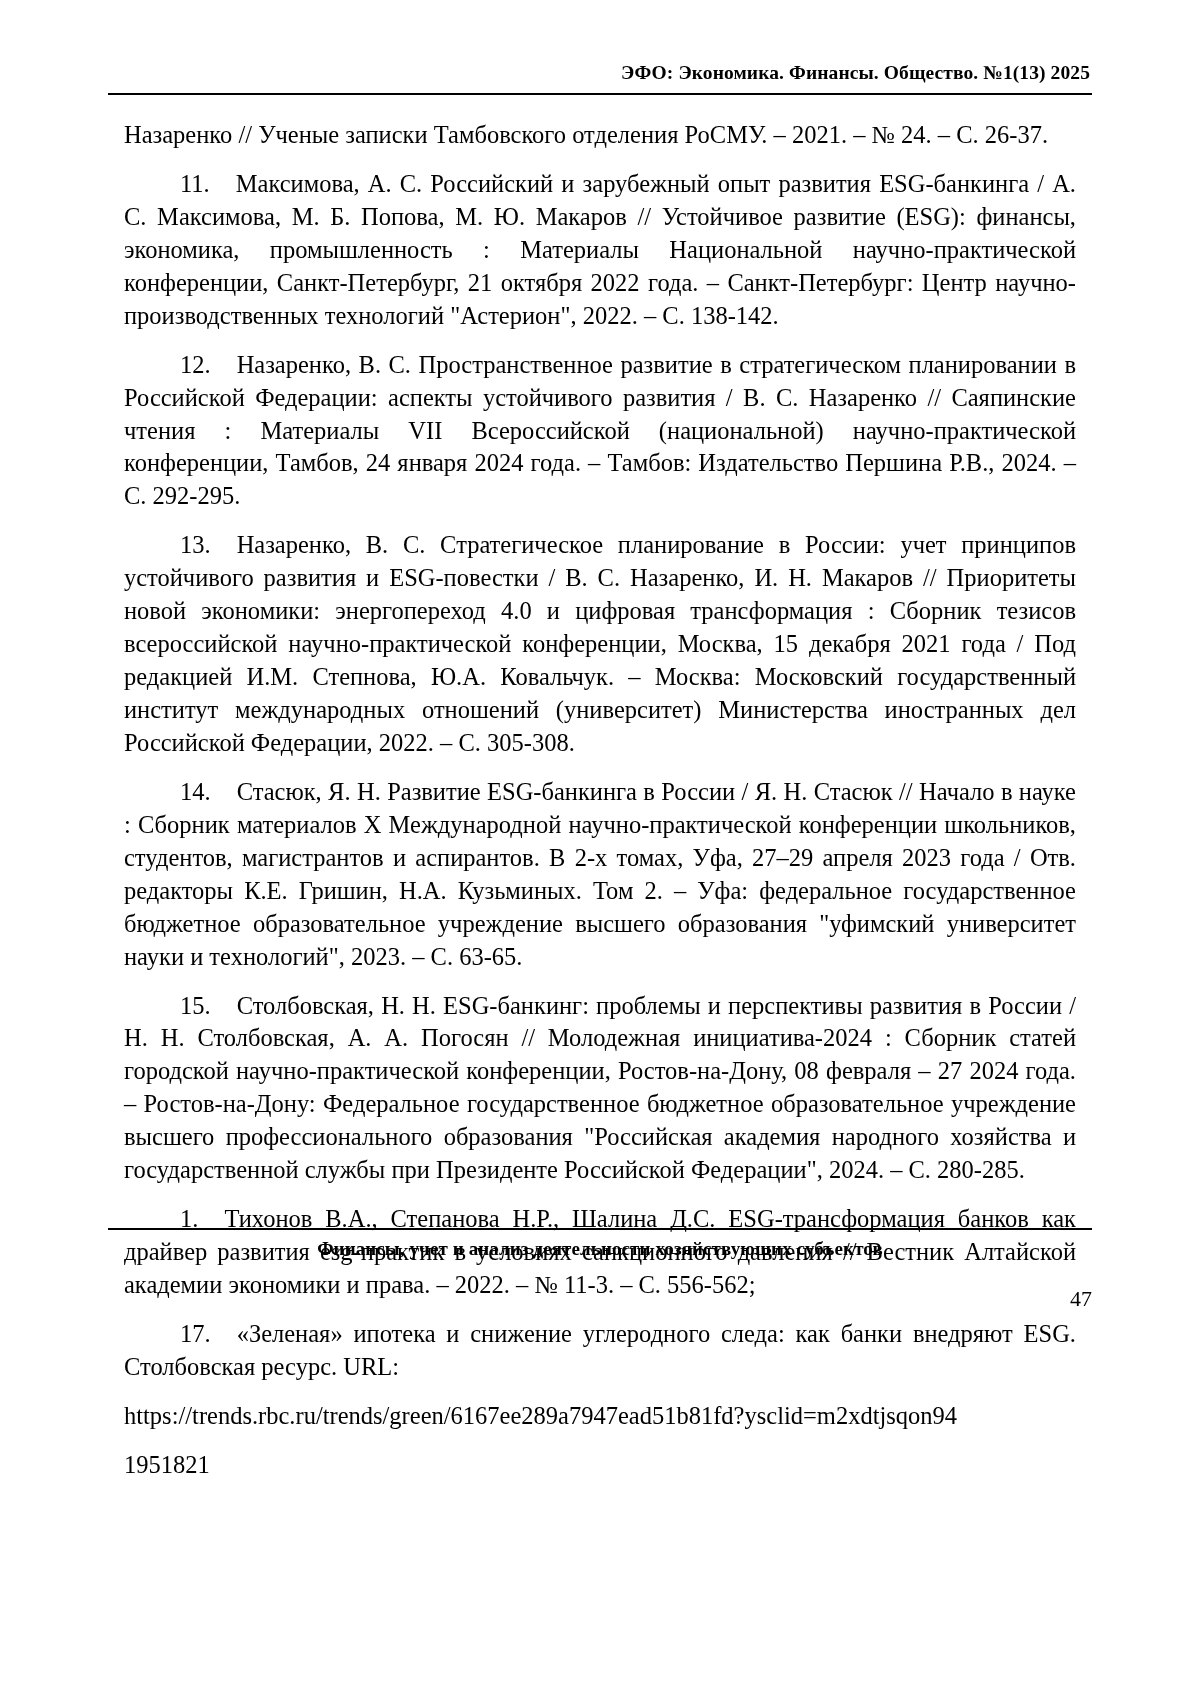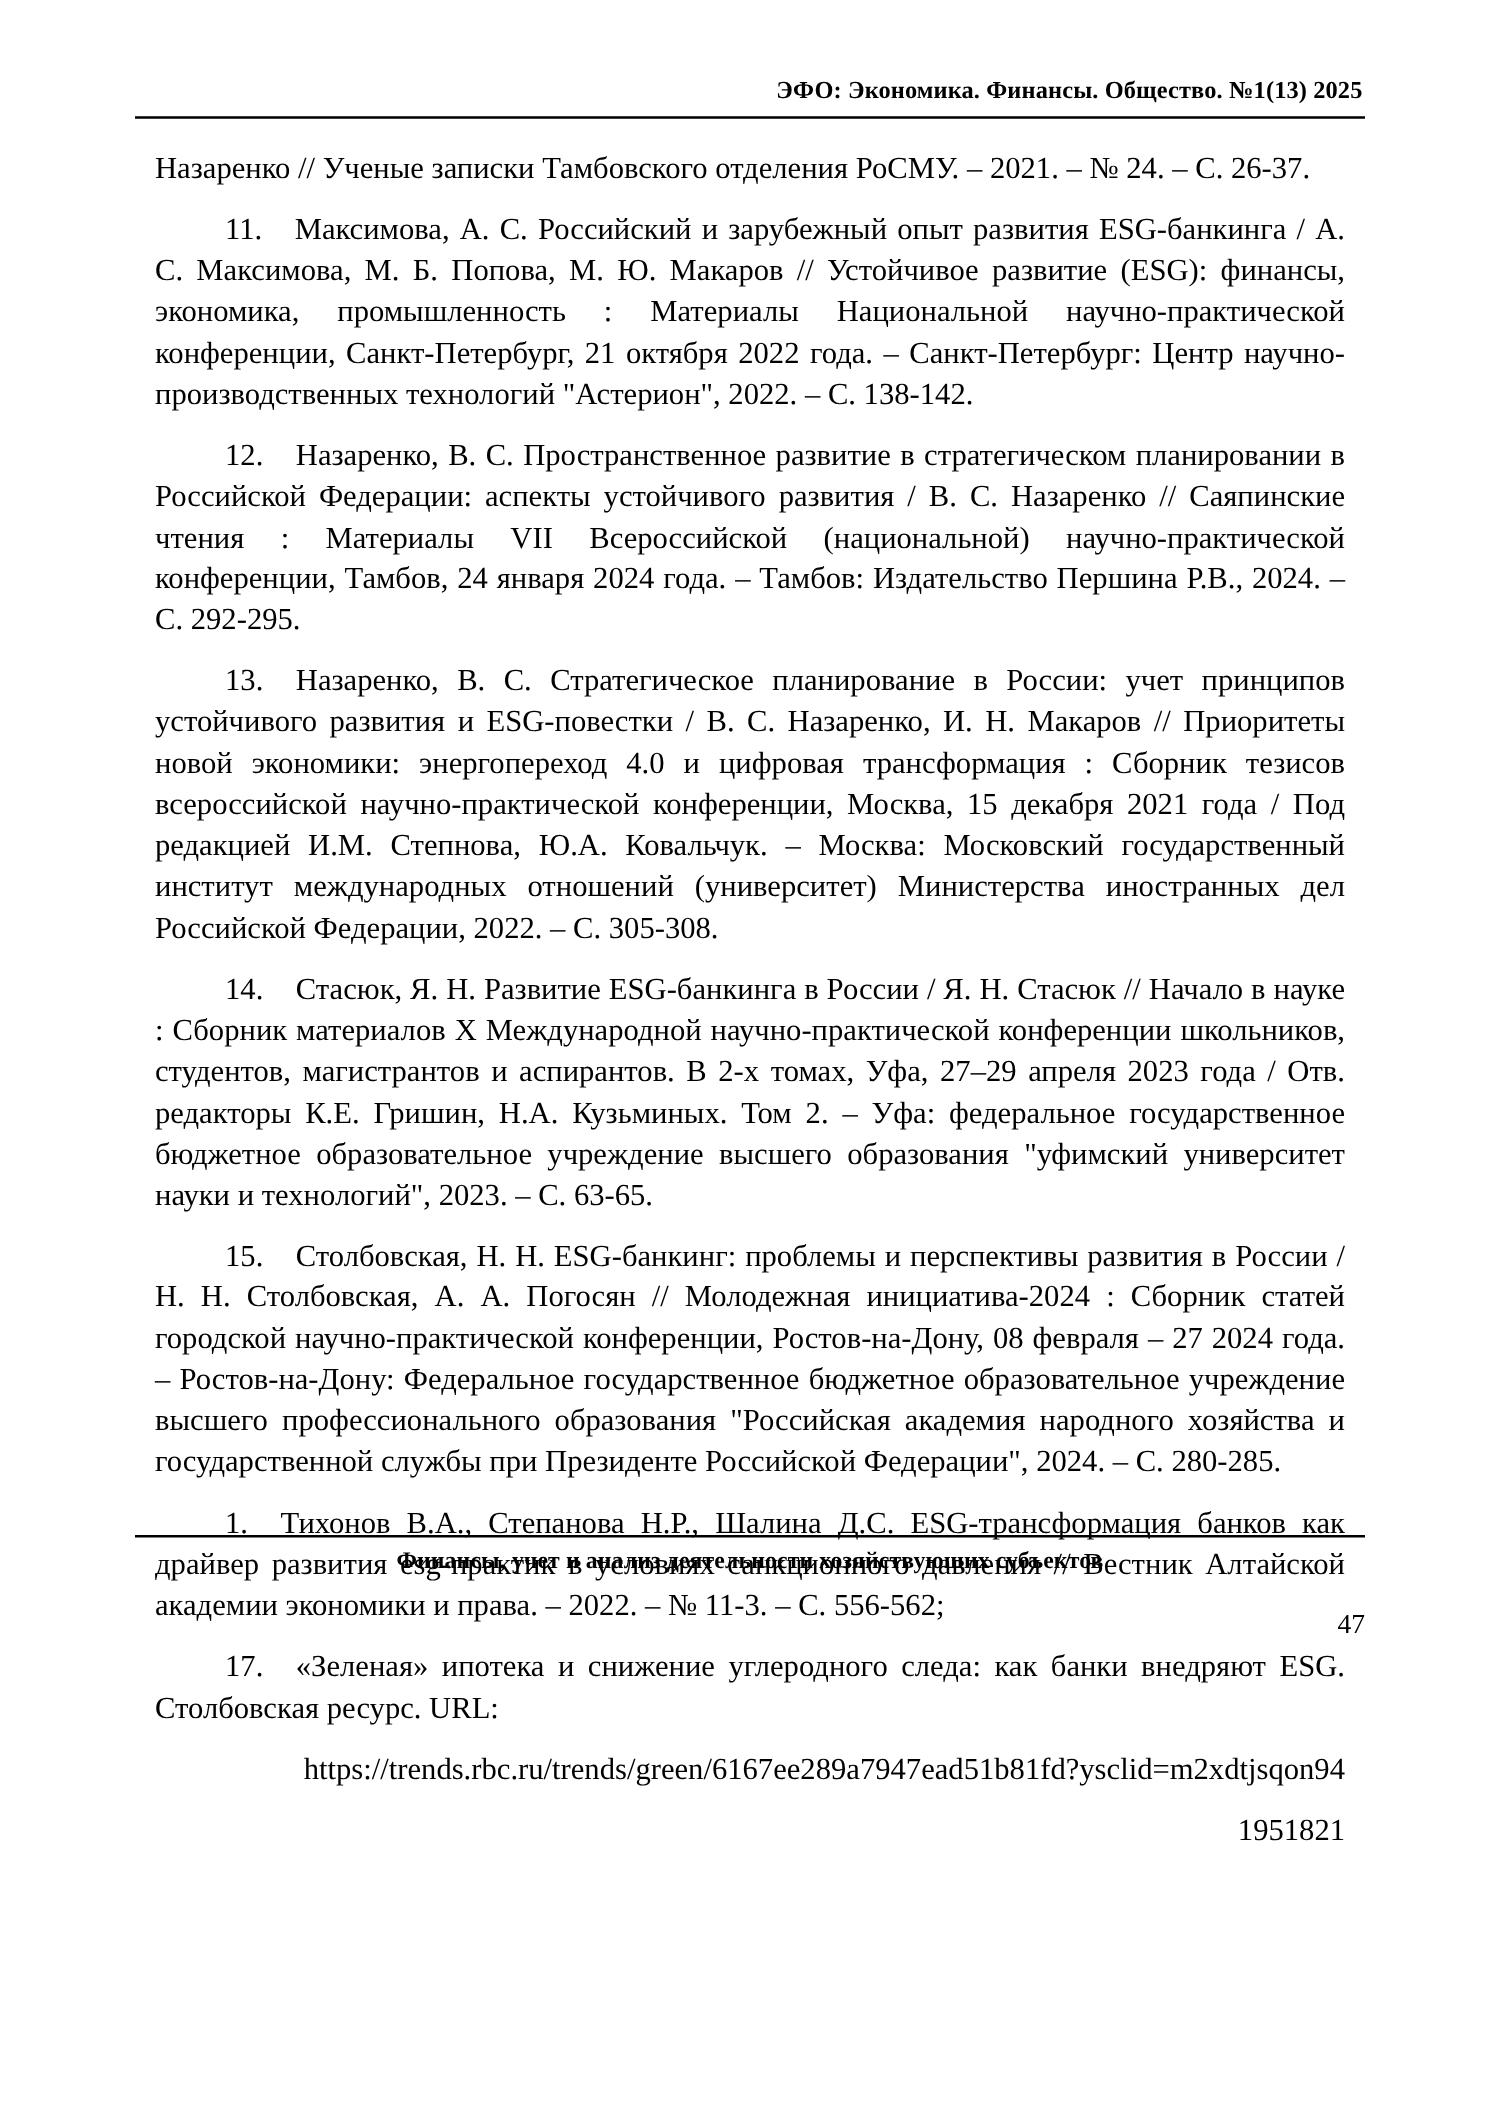--- a/index.html
+++ b/index.html
@@ -74,21 +74,21 @@
     position: absolute;
     right: 108px;
     bottom: 44px;
     font-size: 22px;
     font-family: Liberation Serif, serif;
   }
   .url-line {
     word-break: break-all;
   }
   p.lastline {
-    text-align: right;
+    text-align: left;
   }
 </style>
 </head>
 <body>
 
 <div class="page">
 
   <div class="running-head">ЭФО: Экономика. Финансы. Общество. №1(13) 2025</div>
   <div class="rule-top"></div>
 

